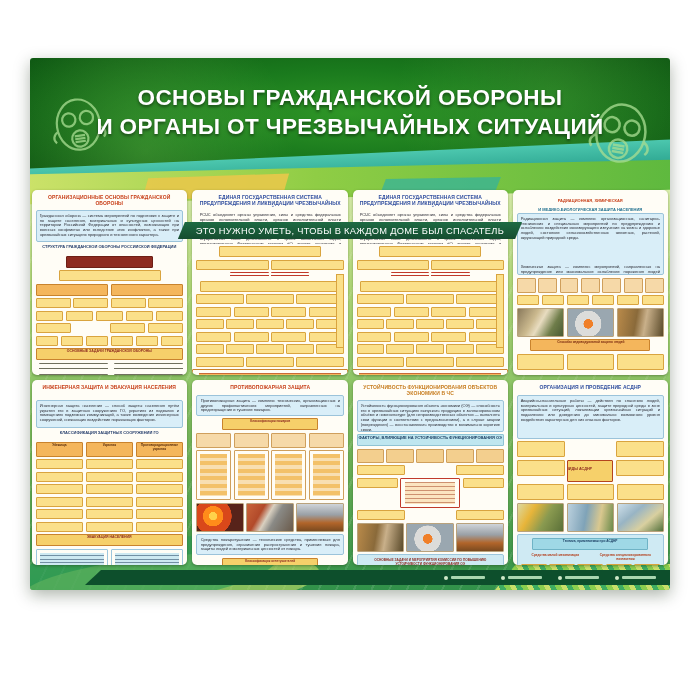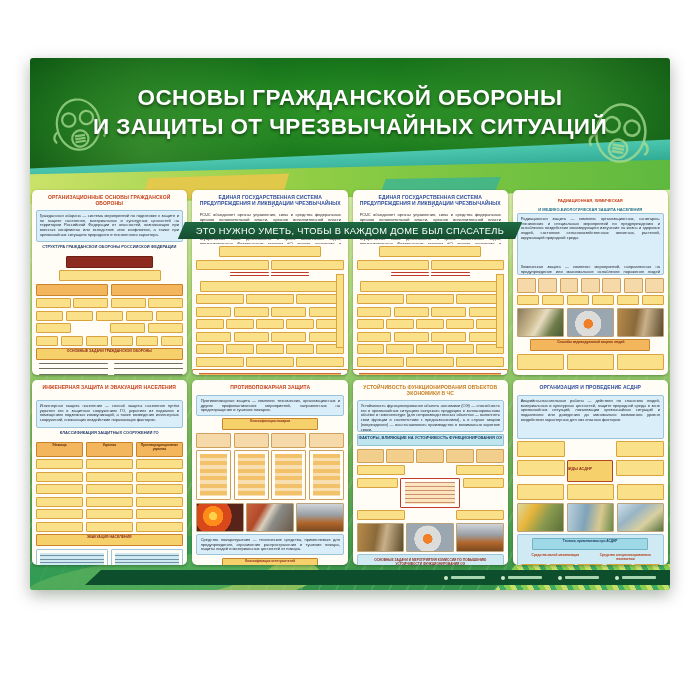--- a/index.html
+++ b/index.html
@@ -165,21 +165,21 @@
       <circle cx="38" cy="36" r="9"></circle>
         <circle cx="62" cy="36" r="9"></circle>
       <circle cx="50" cy="63" r="11"></circle>
       <path d="M43 59h14M43 63h14M43 67h14"></path>
       <path d="M22 50c-7 3-9 10-4 15M78 50c7 3 9 10 4 15"></path>
     </g>
   </svg>
 
   <div class="title">
     <div>ОСНОВЫ ГРАЖДАНСКОЙ ОБОРОНЫ</div>
-    <div>И ЗАЩИТЫ ОТ ЧРЕЗВЫЧАЙНЫХ СИТУАЦИЙ</div>
+    <div>И ОРГАНЫ ОТ ЧРЕЗВЫЧАЙНЫХ СИТУАЦИЙ</div>
   </div>
 
   <div class="bodybg">
     <div class="wave2"></div>
     <div class="wave1"></div>
     <div class="stripes"></div>
   </div>
 
   <div class="rb rb1"></div>
   <div class="rb rb2"></div>

